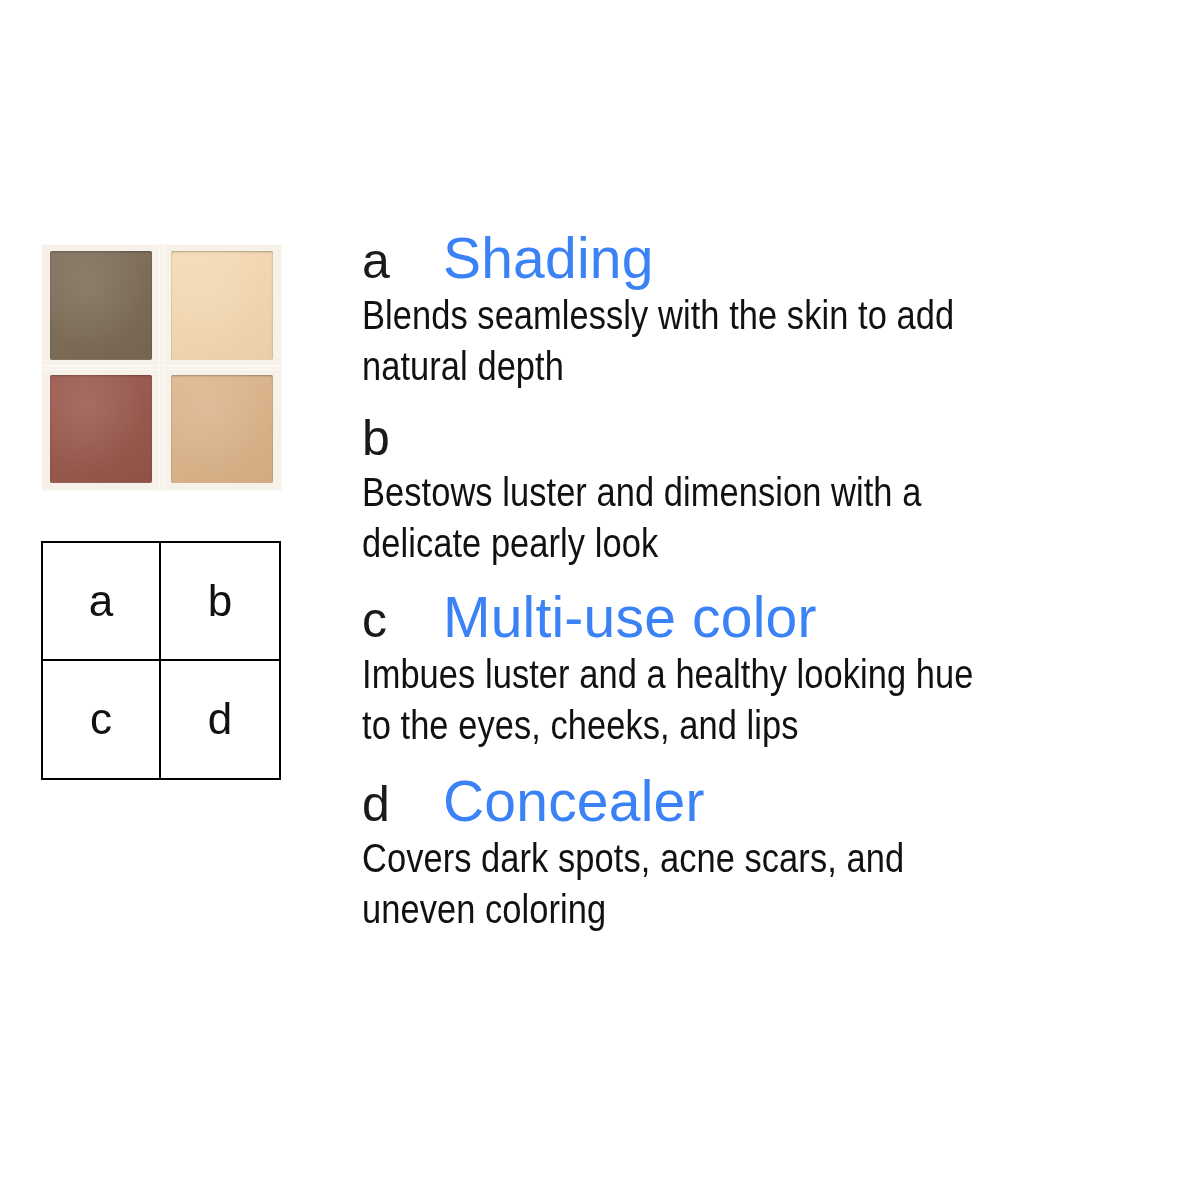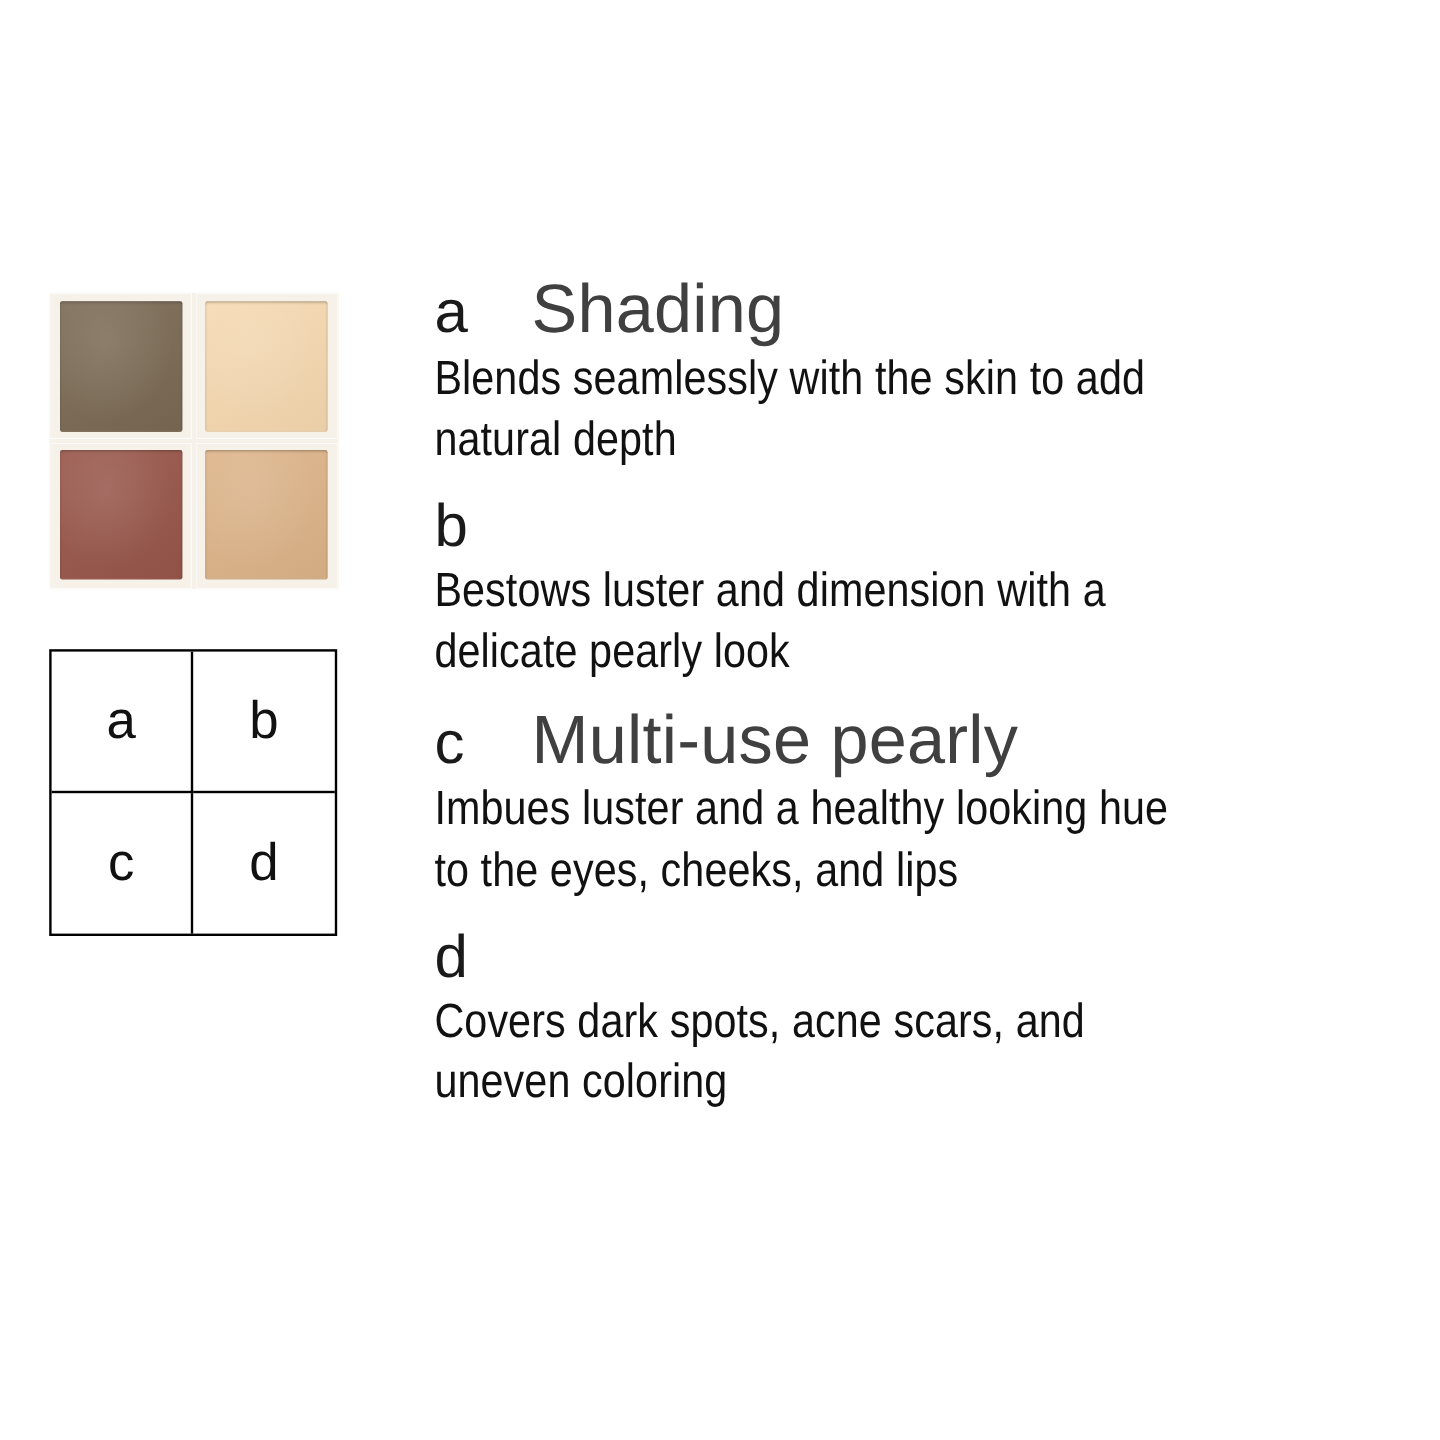--- a/index.html
+++ b/index.html
@@ -108,21 +108,21 @@
     font-size: 50px;
     font-weight: 300;
     width: 81px;
     flex: 0 0 81px;
     color: #1a1a1a;
   }
   .entry-title {
     font-family: "Liberation Sans", sans-serif;
     font-size: 57px;
     font-weight: 300;
-    color: #404040;
+    color: #3b82f6;
     white-space: nowrap;
   }
   .entry-desc {
     font-family: "Liberation Sans Narrow", "Liberation Sans", sans-serif;
     font-size: 40px;
     font-weight: 400;
     color: #111111;
     line-height: 1.27;
     margin: 2px 0 0 0;
     transform: scaleX(0.86);
@@ -185,27 +185,28 @@
     <div class="entry-heading">
       <span class="entry-key">b</span>
     </div>
     <p class="entry-desc">Bestows luster and dimension with a
 delicate pearly look</p>
   </div>
 
   <div class="entry" id="entry-c">
     <div class="entry-heading">
       <span class="entry-key">c</span>
-      <span class="entry-title">Multi-use pearly</span>
+      <span class="entry-title">Multi-use color</span>
     </div>
     <p class="entry-desc">Imbues luster and a healthy looking hue
 to the eyes, cheeks, and lips</p>
   </div>
 
   <div class="entry" id="entry-d">
     <div class="entry-heading">
       <span class="entry-key">d</span>
+      <span class="entry-title">Concealer</span>
     </div>
     <p class="entry-desc">Covers dark spots, acne scars, and
 uneven coloring</p>
   </div>
 
 </div>
 
 </body></html>

